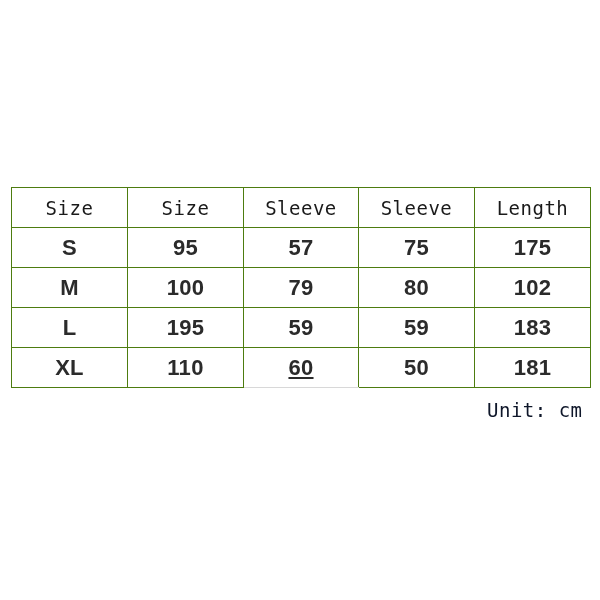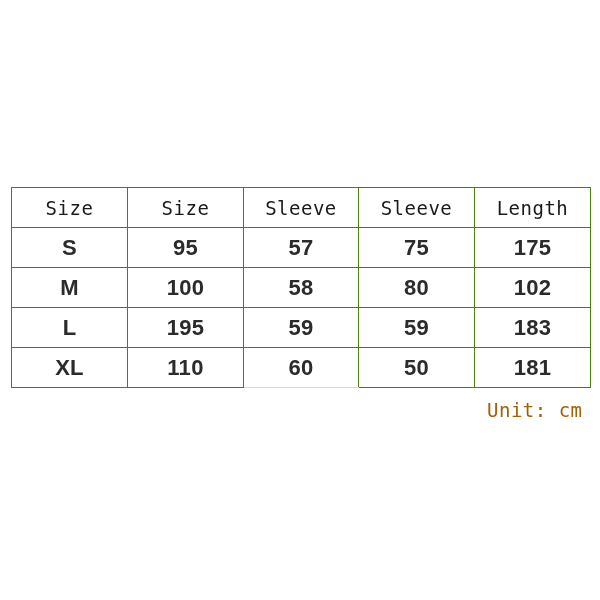--- a/index.html
+++ b/index.html
@@ -61,31 +61,32 @@
     font-family: "Liberation Sans", sans-serif;
     font-size: 22px;
     font-weight: bold;
     color: #2b2b2b;
     letter-spacing: 0.3px;
   }
 
   
   tr.data-row.last-row td.sleeve-cell {
     border-bottom-color: #d8d8d8;
+    text-decoration: underline;
   }
 
   #unit-note {
     position: absolute;
     left: 487px;
     top: 399px;
     font-family: "DejaVu Sans Mono", "Liberation Mono", monospace;
     font-size: 19px;
     font-weight: 400;
     letter-spacing: 0.5px;
-    color: #a16207;
+    color: #0f172a;
     white-space: pre;
   }
 </style>
 </head>
 <body>
 
 <div id="size-chart-wrap">
   <table class="size-table">
     <colgroup>
       <col class="c-size">
@@ -107,21 +108,21 @@
         <td>S</td>
         <td>95</td>
         <td class="sleeve-cell">57</td>
         <td>75</td>
         <td>175</td>
       </tr>
 
       <tr class="data-row">
         <td>M</td>
         <td>100</td>
-        <td class="sleeve-cell">58</td>
+        <td class="sleeve-cell">79</td>
         <td>80</td>
         <td>102</td>
       </tr>
 
       <tr class="data-row">
         <td>L</td>
         <td>195</td>
         <td class="sleeve-cell">59</td>
         <td>59</td>
         <td>183</td>

